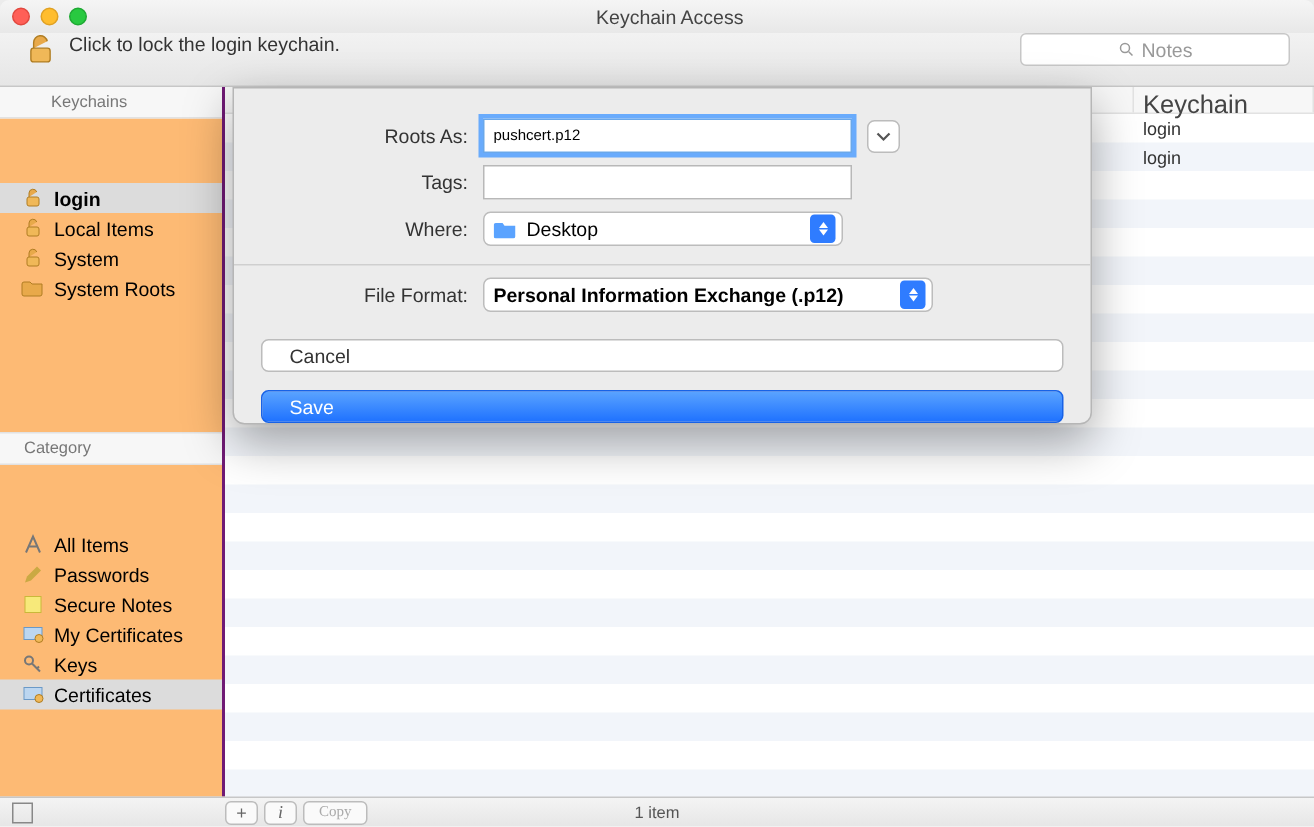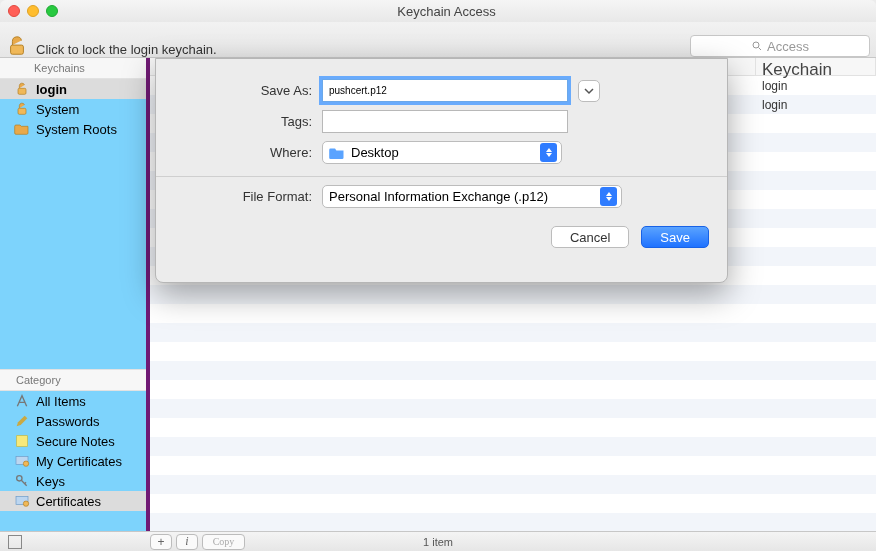--- a/index.html
+++ b/index.html
@@ -8,28 +8,28 @@
 
 .titlebar { height: 22px; background: linear-gradient(#f5f5f5,#e8e8e8); display:flex; align-items:center; padding:0 8px; font-size:13px; color:#444; border-top-left-radius:6px; border-top-right-radius:6px;}
 .traffic { display:flex; gap:7px; margin-right:12px;}
 .dot { width:12px; height:12px; border-radius:50%; display:inline-block;}
 .dot.red{background:#ff5f57;border:1px solid #e1483f;}
 .dot.yel{background:#ffbd2e;border:1px solid #e0a123;}
 .dot.grn{background:#28c940;border:1px solid #1ea933;}
 .title{flex:1; text-align:center; margin-right:45px;}
 
 
-.toolbar{height:36px; background:linear-gradient(#f2f2f2,#e6e6e6); border-bottom:1px solid #c7c7c7; display:flex; align-items:flex-end; padding:0 6px; font-size:13px; color:#333;}
+.toolbar{height:36px; background:linear-gradient(#f2f2f2,#e6e6e6); border-bottom:1px solid #c7c7c7; display:flex; align-items:flex-start; padding:0 16px; font-size:13px; color:#333;}
 .lock-big{width:22px; height:22px; margin-right:8px;}
 .search{margin-left:auto; width:180px; height:22px; background:#fff; border:1px solid #c7c7c7; border-radius:4px; display:flex; align-items:center; justify-content:center; color:#999; font-size:13px;}
 .search svg{margin-right:4px;}
 
 
 .main{display:flex; height:473px;}
-.sidebar{width:150px; background:#7dd3fc; border-right:4px solid #701a75; display:flex; flex-direction:column;}
+.sidebar{width:150px; background:#fdba74; border-right:2px solid #701a75; display:flex; flex-direction:column;gap:43px;}
 .sidebar-header{font-size:11px; color:#777; padding:4px 0 4px 34px; background:#f7f7f7; border-bottom:1px solid #e2e2e2;}
 .kc-list{font-size:13px;}
 .kc-item{display:flex; align-items:center; padding:2px 6px 2px 14px; gap:6px;}
 .kc-item.sel{background:#dcdcdc;}
 .bold{font-weight:600;}
 .mini-ic{width:16px; height:16px; flex-shrink:0;}
 .sidebar-gap{flex:1;}
 .cat-header{font-size:11px; color:#777; padding:4px 0 4px 16px; background:#f7f7f7; border-top:1px solid #e2e2e2; border-bottom:1px solid #e2e2e2;}
 
 .content{flex:1; background:#fff; position:relative;}
@@ -49,21 +49,21 @@
 .text-in{width:246px; height:23px; border:1px solid #b8b8b8; background:#fff; font-size:10px; padding:0 6px;}
 .focus-ring{box-shadow:0 0 0 3px rgba(82,160,255,.85); border-color:#6aa8ea;}
 .expand-btn{width:22px; height:22px; margin-left:10px; background:#fff; border:1px solid #bcbcbc; border-radius:5px; display:flex; align-items:center; justify-content:center;}
 .sel-btn{width:240px; height:23px; background:#fff; border:1px solid #bcbcbc; border-radius:5px; display:flex; align-items:center; padding:0 4px 0 6px; font-size:13px; gap:6px;}
 .sel-cap{margin-left:auto; width:17px; height:19px; background:#2f7cff; border-radius:3px; display:flex; flex-direction:column; align-items:center; justify-content:center; gap:1px;}
 .sel-cap .tri{width:0;height:0;border-left:3px solid transparent;border-right:3px solid transparent;}
 .sel-cap .up{border-bottom:4px solid #fff;}
 .sel-cap .dn{border-top:4px solid #fff;}
 .divider{height:1px; background:#cfcfcf; margin:8px -18px;}
 .bigsel{width:246px;}
-.btnrow{display:flex; justify-content:flex-end; gap:12px; margin-top:18px;}
+.btnrow{display:flex; justify-content:flex-end; gap:12px; margin-top:18px;flex-direction:column;}
 .btn{height:22px; padding:0 18px; border-radius:5px; font-size:13px; display:flex; align-items:center;}
 .btn.default{background:linear-gradient(#5aa3ff,#1f72ff); color:#fff; border:1px solid #1862e6;}
 .btn.normal{background:#fff; border:1px solid #bcbcbc; color:#333;}
 
 
 .status{position:absolute; left:0; right:0; bottom:0; height:20px; background:linear-gradient(#f4f4f4,#e6e6e6); border-top:1px solid #c7c7c7; display:flex; align-items:center; font-size:11px; color:#555; padding:0 8px;}
 .status .mid{position:absolute; left:50%; transform:translateX(-50%);}
 .sbtn{width:22px; height:16px; border:1px solid #bcbcbc; border-radius:4px; background:#fafafa; display:flex; align-items:center; justify-content:center; margin-right:4px; font-size:12px; color:#666;}
 .sbtn.copy{width:43px; font-size:10px; color:#aaa;font-family:Liberation Serif, serif;}
 .sidebar-bottom{height:20px;}
@@ -89,34 +89,41 @@
   <svg class="lock-big" viewBox="0 0 24 24">
       <path fill="#e8a94a" stroke="#b07d22" d="M7 11V7a5 5 0 0 1 9.9-1"></path>
       <rect x="5" y="11" width="14" height="10" rx="2" fill="#f0b858" stroke="#b07d22"></rect>
     </svg>
   <span>Click to lock the login keychain.</span>
   <div class="search">
     <svg width="12" height="12" viewBox="0 0 24 24">
         <circle cx="10" cy="10" r="6" fill="none" stroke="#999" stroke-width="2"></circle>
         <line x1="15" y1="15" x2="20" y2="20" stroke="#999" stroke-width="2"></line>
       </svg>
-    <span>Access</span>
+    <span>Notes</span>
   </div>
 </div>
 
 <div class="main">
   <div class="sidebar">
     <div class="sidebar-header">Keychains</div>
     <div class="kc-list" id="kc-list">
         <div class="kc-item sel">
           <span class="mini-ic"><svg width="16" height="16" viewBox="0 0 24 24">
               <path fill="#e8a94a" stroke="#b07d22" stroke-width="1" d="M8 11V7a4 4 0 0 1 7.8-1"></path>
               <rect x="6" y="11" width="12" height="9" rx="2" fill="#f0b858" stroke="#b07d22"></rect>
             </svg></span>
           <span class="bold">login</span>
+        </div>
+        <div class="kc-item">
+          <span class="mini-ic"><svg width="16" height="16" viewBox="0 0 24 24">
+              <path fill="#e8a94a" stroke="#b07d22" stroke-width="1" d="M8 11V7a4 4 0 0 1 7.8-1"></path>
+              <rect x="6" y="11" width="12" height="9" rx="2" fill="#f0b858" stroke="#b07d22"></rect>
+            </svg></span>
+          <span class="">Local Items</span>
         </div>
         <div class="kc-item">
           <span class="mini-ic"><svg width="16" height="16" viewBox="0 0 24 24">
               <path fill="#e8a94a" stroke="#b07d22" stroke-width="1" d="M8 11V7a4 4 0 0 1 7.8-1"></path>
               <rect x="6" y="11" width="12" height="9" rx="2" fill="#f0b858" stroke="#b07d22"></rect>
             </svg></span>
           <span class="">System</span>
         </div>
         <div class="kc-item">
           <span class="mini-ic"><svg width="16" height="16" viewBox="0 0 24 24">
@@ -210,21 +217,21 @@
           <div class="stripe"></div>
           <div class="stripe"></div>
           <div class="stripe"></div>
         </div>
     </div>
   </div>
 </div>
 
 <div class="sheet">
   <div class="formrow">
-    <div class="formlabel">Save As:</div>
+    <div class="formlabel">Roots As:</div>
     <input class="text-in focus-ring" value="pushcert.p12" style="">
     <div class="expand-btn">
       <svg width="10" height="10" viewBox="0 0 10 10">
           <path d="M1 3 L5 7 L9 3" fill="none" stroke="#555" stroke-width="1.5"></path>
         </svg>
     </div>
   </div>
   <div class="formrow">
     <div class="formlabel">Tags:</div>
     <input class="text-in" value="" style="">
@@ -238,21 +245,21 @@
       <span>Desktop</span>
       <div class="sel-cap">
           <div class="tri up"></div>
           <div class="tri dn"></div>
         </div>
     </div>
   </div>
   <div class="divider"></div>
   <div class="formrow">
     <div class="formlabel">File Format:</div>
-    <div class="sel-btn bigsel" style="width:300px;">
+    <div class="sel-btn bigsel" style="width:300px;font-weight:bold;">
       <span>Personal Information Exchange (.p12)</span>
       <div class="sel-cap">
           <div class="tri up"></div>
           <div class="tri dn"></div>
         </div>
     </div>
   </div>
   <div class="btnrow">
     <div class="btn normal">Cancel</div>
     <div class="btn default">Save</div>

